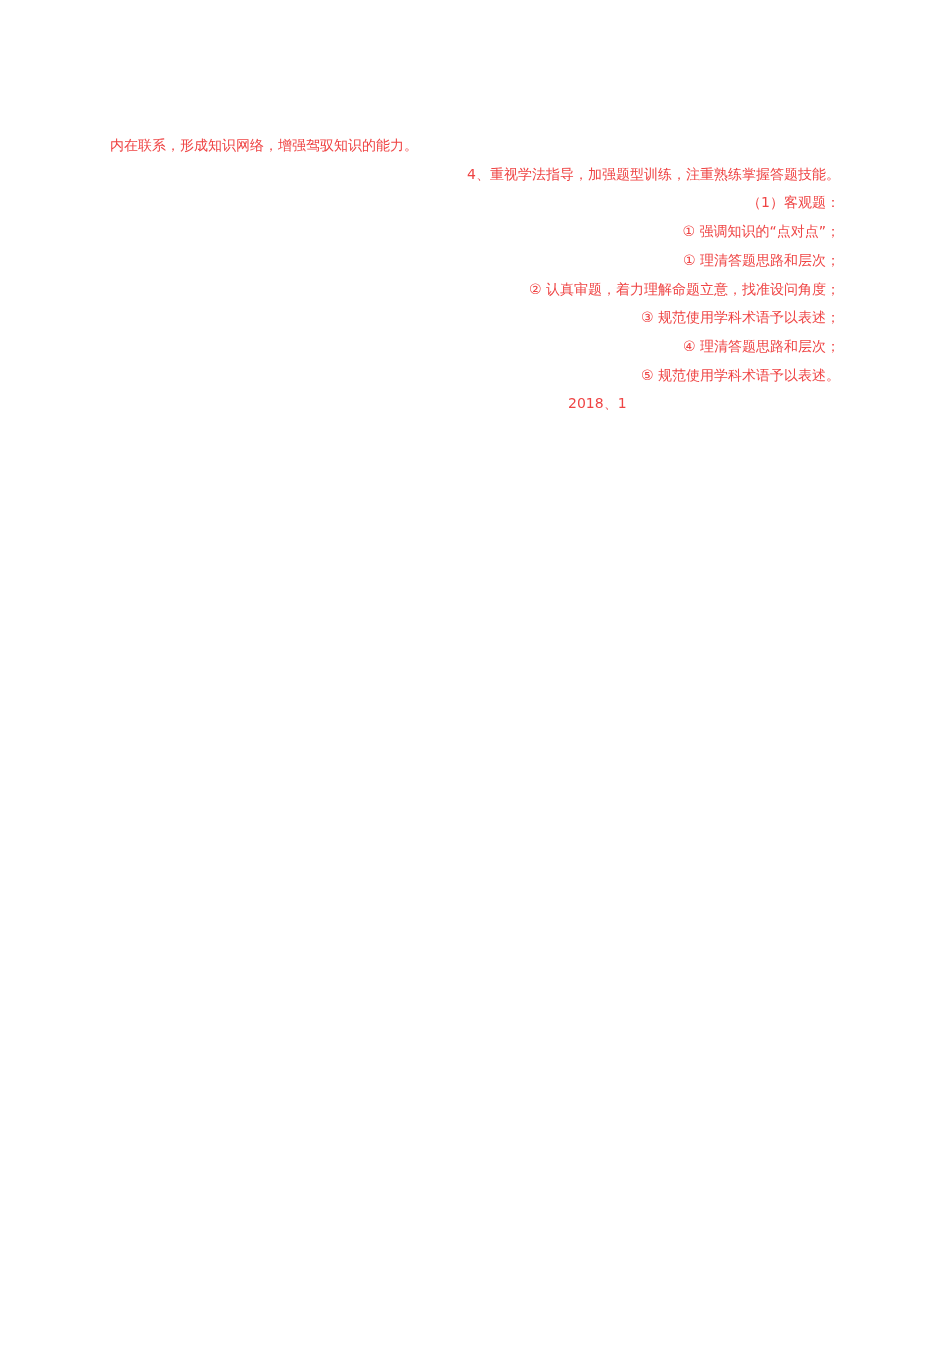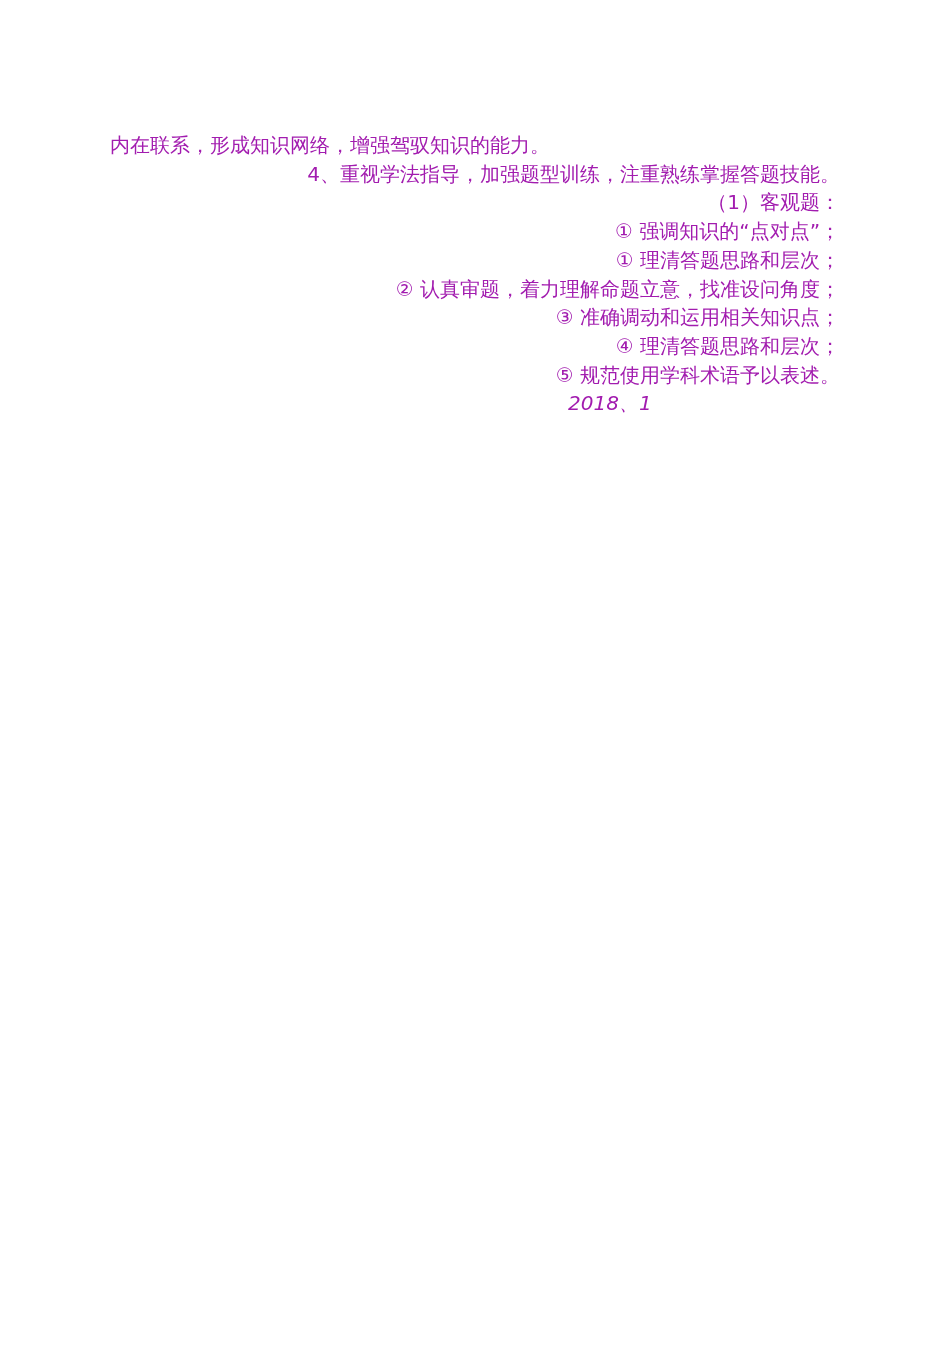--- a/index.html
+++ b/index.html
@@ -14,47 +14,46 @@
     width: 950px;
     height: 1345px;
     background: #ffffff;
     overflow: hidden;
   }
   .content {
     position: absolute;
     left: 110px;
     top: 131px;
     width: 730px;
-    font-size: 20px;
+    font-size: 14px;
     line-height: 28.7px;
-    color: #a21caf;
+    color: #ef4444;
     letter-spacing: 0;
   }
   .content p {
     margin: 0;
     white-space: nowrap;
   }
   .content p.indent {
     text-indent: 38px;
     text-align: right;
   }
   .content p.date {
     text-indent: 458px;
-    font-style: italic;
   }
 </style>
 </head>
 <body>
 
 <div class="page">
   <div class="content">
     <p class="line">内在联系，形成知识网络，增强驾驭知识的能力。</p>
     <p class="line indent">4、重视学法指导，加强题型训练，注重熟练掌握答题技能。</p>
     <p class="line indent">（1）客观题：</p>
     <p class="line indent">① 强调知识的“点对点”；</p>
     <p class="line indent">① 理清答题思路和层次；</p>
     <p class="line indent">② 认真审题，着力理解命题立意，找准设问角度；</p>
-    <p class="line indent">③ 准确调动和运用相关知识点；</p>
+    <p class="line indent">③ 规范使用学科术语予以表述；</p>
     <p class="line indent">④ 理清答题思路和层次；</p>
     <p class="line indent">⑤ 规范使用学科术语予以表述。</p>
     <p class="line date">2018、1</p>
   </div>
 </div>
 
 </body></html>

